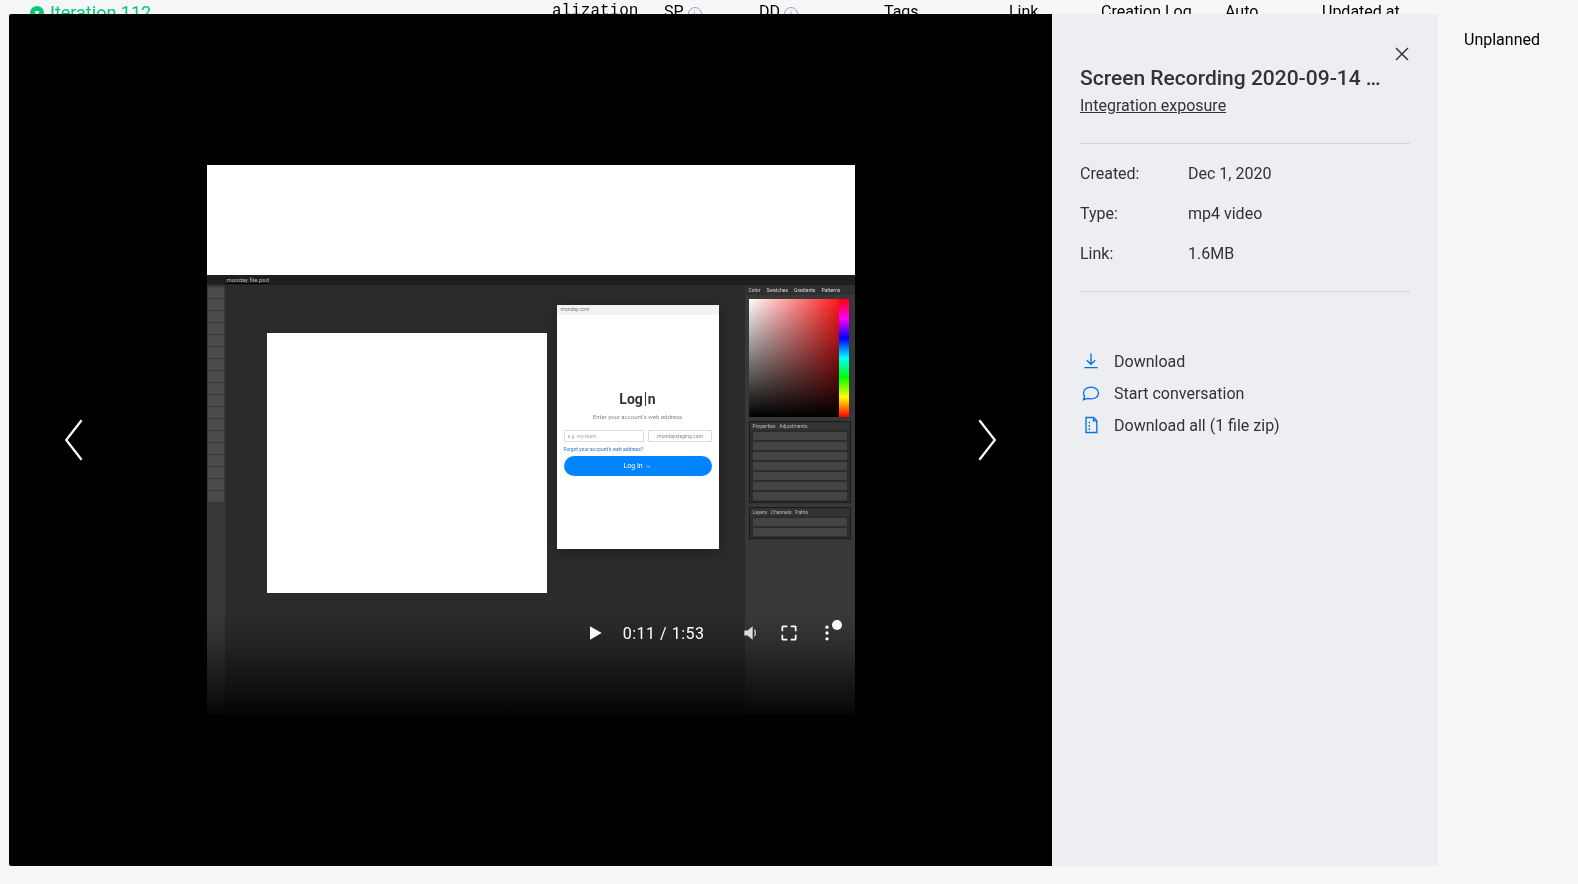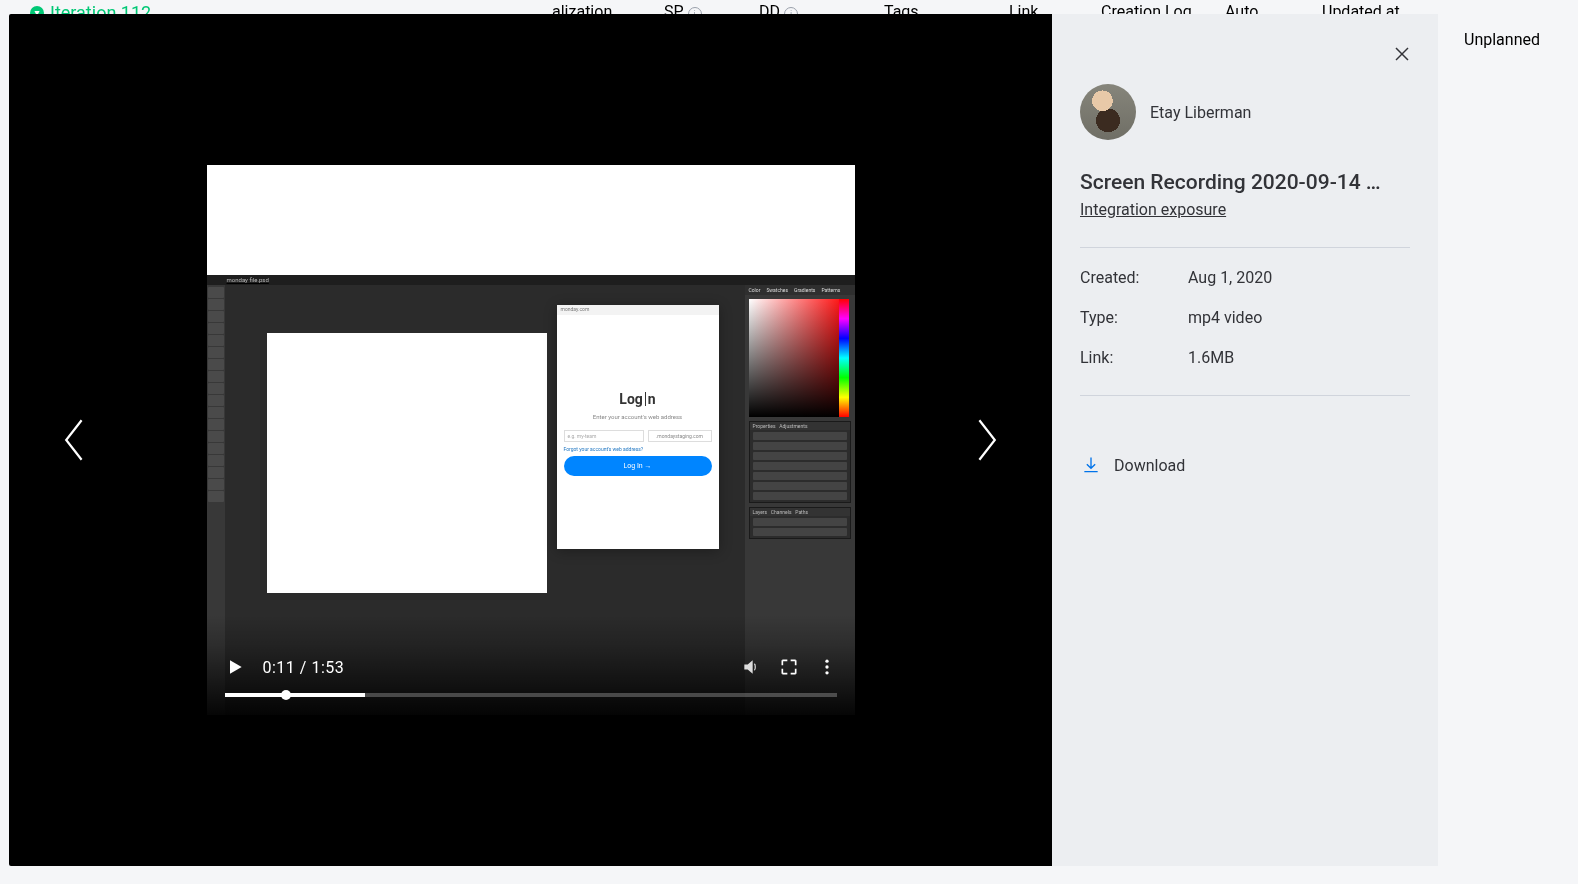--- a/index.html
+++ b/index.html
@@ -261,21 +261,21 @@
       gap: 4px;
     }
 
     
     .vcontrols {
       position: absolute;
       left: 0; right: 0; bottom: 0;
       height: 100px;
       background: linear-gradient(to bottom, rgba(0,0,0,0) 0%, rgba(0,0,0,0.2) 30%, rgba(0,0,0,0.9) 100%);
       display: flex;
-      flex-direction: column;
+      flex-direction: row;
       justify-content: flex-end;
       padding: 0 18px 18px 18px;
       color: #fff;
     }
     .vrow {
       display: flex;
       align-items: center;
       gap: 18px;
       height: 36px;
     }
@@ -403,21 +403,21 @@
     }
   </style>
 </head>
 <body>
 
 <div class="bg-iter">
   <span class="chev">▾</span>
   <span>Iteration 112</span>
 </div>
 <div id="bg-cols-host">
-    <div class="bg-col" style="left: 552px;">alization</div>
+    <div class="bg-col" style="left: 552px; font-family: Liberation Mono, monospace;">alization</div>
     <div class="bg-col" style="left: 664px;">SP<span class="info-circ">i</span></div>
     <div class="bg-col" style="left: 759px;">DD<span class="info-circ">i</span></div>
     <div class="bg-col" style="left: 884px; text-align: right;">Tags</div>
     <div class="bg-col" style="left: 1009px;">Link</div>
     <div class="bg-col" style="left: 1101px;">Creation Log</div>
     <div class="bg-col" style="left: 1225px;">Auto …</div>
     <div class="bg-col" style="left: 1322px;">Updated at</div>
     <div class="bg-col" style="left: 1464px; margin-top: 28px;">Unplanned</div>
   </div>
 
@@ -542,45 +542,59 @@
   </div>
 
   <div class="sidebar">
     <div class="close-btn">
       <svg viewBox="0 0 24 24">
           <line x1="4" y1="4" x2="20" y2="20"></line>
           <line x1="20" y1="4" x2="4" y2="20"></line>
         </svg>
     </div>
 
-    <div class="author">
-      <div class="avatar"></div>
-      <div class="author-name">Etay Liberman</div>
-    </div>
 
     <div class="file-title">Screen Recording 2020-09-14 at …</div>
     <a class="project-link">Integration exposure</a>
 
     <div class="divider"></div>
 
     <div class="meta">
       <div class="meta-label">Created:</div>
-      <div class="meta-value">Aug 1, 2020</div>
+      <div class="meta-value">Dec 1, 2020</div>
       <div class="meta-label">Type:</div>
       <div class="meta-value">mp4 video</div>
       <div class="meta-label">Link:</div>
       <div class="meta-value">1.6MB</div>
     </div>
 
     <div class="divider"></div>
 
     <div class="actions">
       <div class="action">
         <span class="ico">
           <svg viewBox="0 0 24 24">
               <path d="M12 3v12M7 11l5 5 5-5M4 20h16"></path>
             </svg>
         </span>
         <span>Download</span>
       </div>
+      <div class="action">
+        <span class="ico">
+          <svg viewBox="0 0 24 24">
+              <path d="M21 12c0 4-4 7-9 7-1.3 0-2.5-.2-3.6-.6L3 20l1.3-3.8C3.5 15 3 13.6 3 12c0-4 4-7 9-7s9 3 9 7z"></path>
+            </svg>
+        </span>
+        <span>Start conversation</span>
+      </div>
+      <div class="action">
+        <span class="ico">
+          <svg viewBox="0 0 24 24">
+              <path d="M6 3h9l4 4v14H6z"></path>
+              <path d="M15 3v4h4"></path>
+              <path d="M10 8v2M10 12v2M10 16v2"></path>
+            </svg>
+        </span>
+        <span>Download all (1 file zip)</span>
+      </div>
     </div>
   </div>
 </div>
 
 </body></html>

